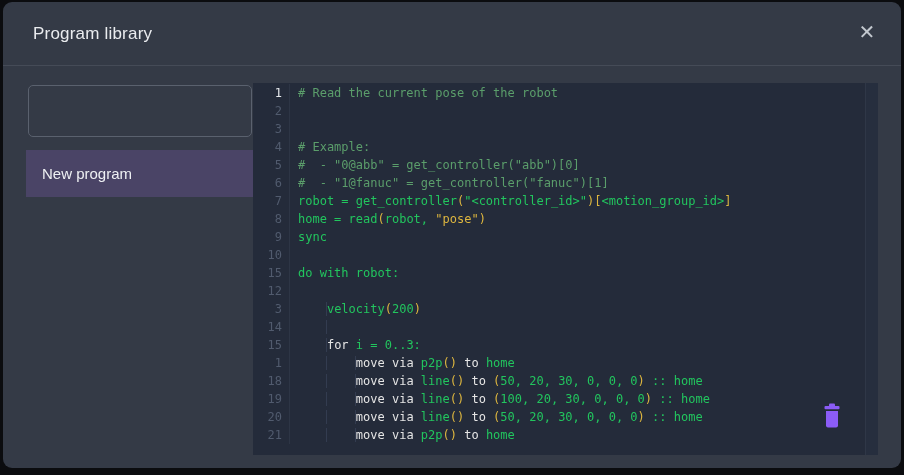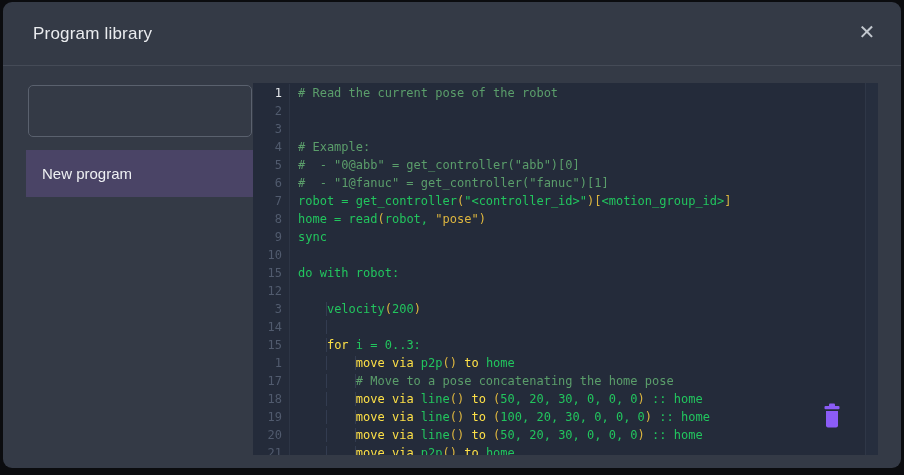--- a/index.html
+++ b/index.html
@@ -29,21 +29,21 @@
   .editor { position:absolute; left:250px; top:81px; width:625px; height:372px;
             background:#242b3a; overflow:hidden;
             font-family:"DejaVu Sans Mono","Liberation Mono",monospace; font-size:12px; line-height:18px; }
   .lines { position:absolute; left:0; top:1px; right:13px; }
   .cl { display:flex; height:18px; }
   .ln { width:37px; flex:0 0 37px; text-align:right; padding-right:7px;
         border-right:1px solid #2d3545; color:#515b6e; }
   .ln.act { color:#e6e9ed; }
   .code { white-space:pre; padding-left:8px; color:#ccd3dd; }
   .tok-c { color:#5b9e6b; }
-  .tok-k { color:#fde047; }
+  .tok-k { color:#e5e5e5; }
   .tok-y { color:#ddb63f; }
   .tok-d { color:#22c55e; }
   .tok-g { color:#ccd3dd; box-shadow: inset -1px 0 0 #333c50; }
 
   .rail { position:absolute; right:0; top:0; bottom:0; width:13px;
           background:#262e3e; border-left:1px solid #2f3747; }
 
   .trash-btn { position:absolute; left:563px; top:318px; width:32px; height:34px; border:none;
                background:transparent; cursor:pointer; padding:0; }
 </style>
@@ -128,24 +128,20 @@
         </div>
         <div class="cl">
           <span class="ln">15</span>
           <span class="code"><span class="tok-g">    </span><span class="tok-k">for</span><span class="tok-d"> i = 0..3:</span></span>
         </div>
         <div class="cl">
           <span class="ln">1</span>
           <span class="code"><span class="tok-g">    </span><span class="tok-g">    </span><span class="tok-k">move via</span><span class="tok-d"> p2p</span><span class="tok-y">()</span><span class="tok-k"> to</span><span class="tok-d"> home</span></span>
         </div>
         <div class="cl">
-          <span class="ln">17</span>
-          <span class="code"><span class="tok-g">    </span><span class="tok-g">    </span><span class="tok-c"># Move to a pose concatenating the home pose</span></span>
-        </div>
-        <div class="cl">
           <span class="ln">18</span>
           <span class="code"><span class="tok-g">    </span><span class="tok-g">    </span><span class="tok-k">move via</span><span class="tok-d"> line</span><span class="tok-y">()</span><span class="tok-k"> to </span><span class="tok-y">(</span><span class="tok-d">50, 20, 30, 0, 0, 0</span><span class="tok-y">)</span><span class="tok-d"> :: home</span></span>
         </div>
         <div class="cl">
           <span class="ln">19</span>
           <span class="code"><span class="tok-g">    </span><span class="tok-g">    </span><span class="tok-k">move via</span><span class="tok-d"> line</span><span class="tok-y">()</span><span class="tok-k"> to </span><span class="tok-y">(</span><span class="tok-d">100, 20, 30, 0, 0, 0</span><span class="tok-y">)</span><span class="tok-d"> :: home</span></span>
         </div>
         <div class="cl">
           <span class="ln">20</span>
           <span class="code"><span class="tok-g">    </span><span class="tok-g">    </span><span class="tok-k">move via</span><span class="tok-d"> line</span><span class="tok-y">()</span><span class="tok-k"> to </span><span class="tok-y">(</span><span class="tok-d">50, 20, 30, 0, 0, 0</span><span class="tok-y">)</span><span class="tok-d"> :: home</span></span>

